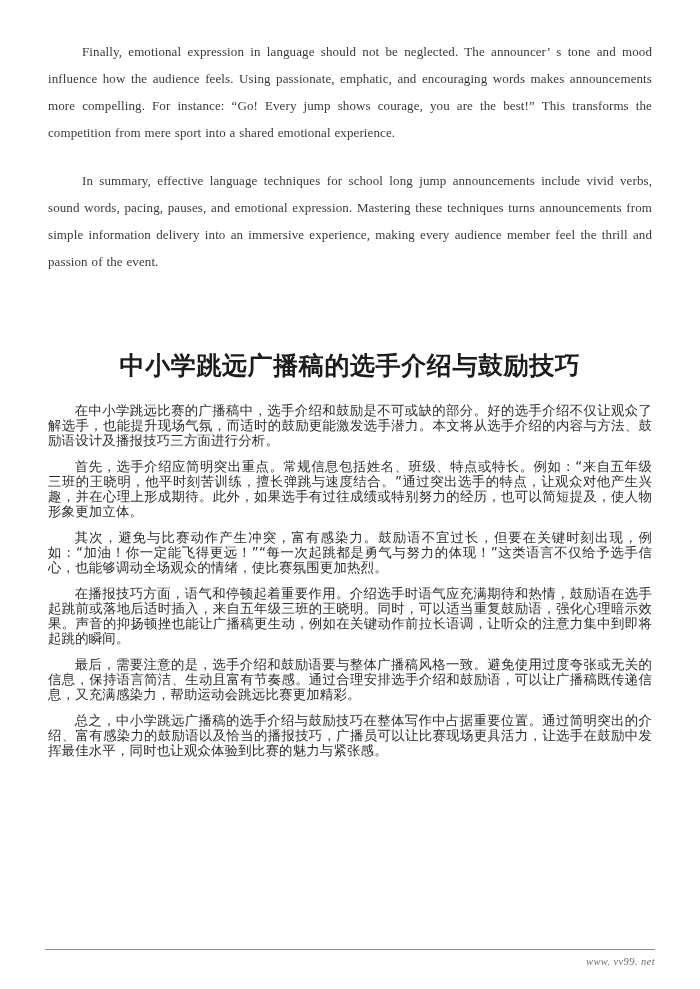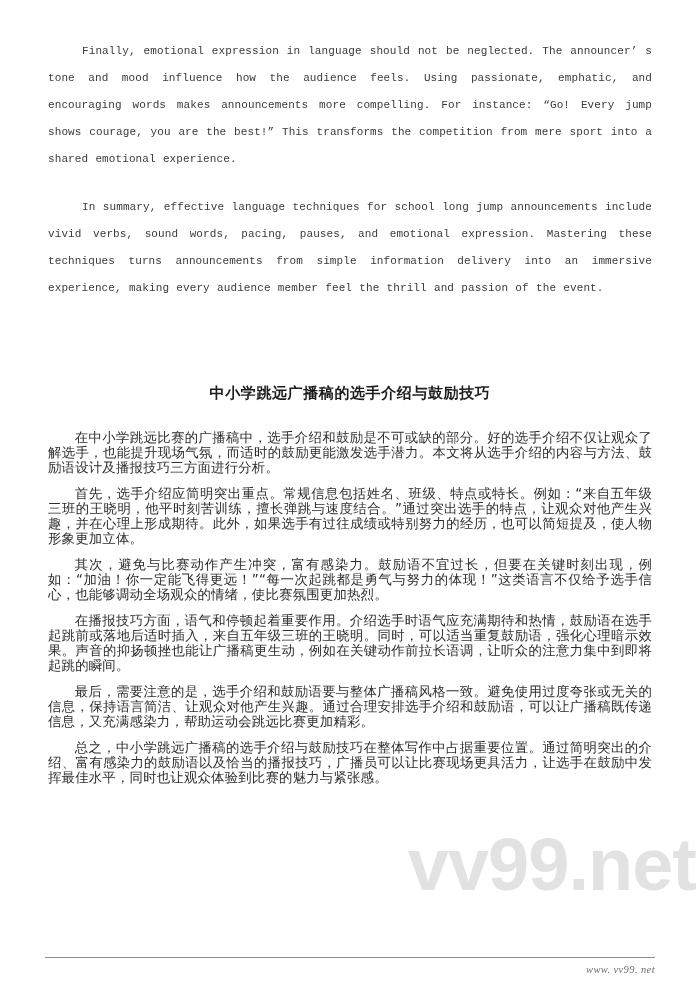--- a/index.html
+++ b/index.html
@@ -37,35 +37,35 @@
   
   #content {
     position: absolute;
     left: 48px;
     top: 38px;
     width: 604px;
     z-index: 2;
   }
   
   .en-para {
-    font-family: Liberation Mono, monospace;
-    font-size: 11px;
+    font-family: Liberation Serif, serif;
+    font-size: 13px;
     line-height: 27px;
     text-align: justify;
     text-justify: inter-word;
     text-indent: 34px;
     margin: 0 0 21px 0;
     color: #3a3a3a;
     letter-spacing: 0.1px;
     word-spacing: 0.5px;
   }
   
   #doc-title {
     font-family: "DejaVu Sans", "Liberation Sans", sans-serif;
-    font-size: 15px;
+    font-size: 25px;
     font-weight: 700;
     text-align: center;
     color: #1c1c1c;
     margin: 76px 0 22px 0;
     letter-spacing: 0.6px;
     line-height: 30px;
   }
   
   .zh-para {
     font-family: "DejaVu Sans", "Liberation Sans", sans-serif;
@@ -75,21 +75,21 @@
     text-indent: 2em;
     margin: 0 0 11px 0;
     color: #2d2d2d;
     letter-spacing: 0.2px;
   }
   
   #footer {
     position: absolute;
     left: 45px;
     right: 45px;
-    bottom: 14px;
+    bottom: 22px;
     z-index: 3;
   }
   #footer-rule {
     border: 0;
     border-top: 1px solid #8b8b8b;
     margin: 0 0 6px 0;
     height: 0;
   }
   #footer-url {
     text-align: right;
@@ -98,34 +98,33 @@
     font-size: 10.5px;
     color: #6e6e6e;
     letter-spacing: 0.4px;
   }
 </style>
 </head>
 <body>
 
 <div id="page">
 
-  <div id="watermark">vv99.net</div>
 
   <div id="content">
 
     <p class="en-para">Finally, emotional expression in language should not be neglected. The announcer’ s tone and mood influence how the audience feels. Using passionate, emphatic, and encouraging words makes announcements more compelling. For instance: “Go! Every jump shows courage, you are the best!” This transforms the competition from mere sport into a shared emotional experience.</p>
     <p class="en-para">In summary, effective language techniques for school long jump announcements include vivid verbs, sound words, pacing, pauses, and emotional expression. Mastering these techniques turns announcements from simple information delivery into an immersive experience, making every audience member feel the thrill and passion of the event.</p>
 
     <h1 id="doc-title">中小学跳远广播稿的选手介绍与鼓励技巧</h1>
 
     <p class="zh-para">在中小学跳远比赛的广播稿中，选手介绍和鼓励是不可或缺的部分。好的选手介绍不仅让观众了解选手，也能提升现场气氛，而适时的鼓励更能激发选手潜力。本文将从选手介绍的内容与方法、鼓励语设计及播报技巧三方面进行分析。</p>
     <p class="zh-para">首先，选手介绍应简明突出重点。常规信息包括姓名、班级、特点或特长。例如：“来自五年级三班的王晓明，他平时刻苦训练，擅长弹跳与速度结合。”通过突出选手的特点，让观众对他产生兴趣，并在心理上形成期待。此外，如果选手有过往成绩或特别努力的经历，也可以简短提及，使人物形象更加立体。</p>
     <p class="zh-para">其次，避免与比赛动作产生冲突，富有感染力。鼓励语不宜过长，但要在关键时刻出现，例如：“加油！你一定能飞得更远！”“每一次起跳都是勇气与努力的体现！”这类语言不仅给予选手信心，也能够调动全场观众的情绪，使比赛氛围更加热烈。</p>
     <p class="zh-para">在播报技巧方面，语气和停顿起着重要作用。介绍选手时语气应充满期待和热情，鼓励语在选手起跳前或落地后适时插入，来自五年级三班的王晓明。同时，可以适当重复鼓励语，强化心理暗示效果。声音的抑扬顿挫也能让广播稿更生动，例如在关键动作前拉长语调，让听众的注意力集中到即将起跳的瞬间。</p>
-    <p class="zh-para">最后，需要注意的是，选手介绍和鼓励语要与整体广播稿风格一致。避免使用过度夸张或无关的信息，保持语言简洁、让观众对他产生兴趣。通过合理安排选手介绍和鼓励语，可以让广播稿既传递信息，又充满感染力，帮助运动会跳远比赛更加精彩。</p>
+    <p class="zh-para">最后，需要注意的是，选手介绍和鼓励语要与整体广播稿风格一致。避免使用过度夸张或无关的信息，保持语言简洁、生动且富有节奏感。通过合理安排选手介绍和鼓励语，可以让广播稿既传递信息，又充满感染力，帮助运动会跳远比赛更加精彩。</p>
     <p class="zh-para">总之，中小学跳远广播稿的选手介绍与鼓励技巧在整体写作中占据重要位置。通过简明突出的介绍、富有感染力的鼓励语以及恰当的播报技巧，广播员可以让比赛现场更具活力，让选手在鼓励中发挥最佳水平，同时也让观众体验到比赛的魅力与紧张感。</p>
 
   </div>
 
   <div id="footer">
     <hr id="footer-rule">
     <div id="footer-url">www. vv99. net</div>
   </div>
 
 </div>

